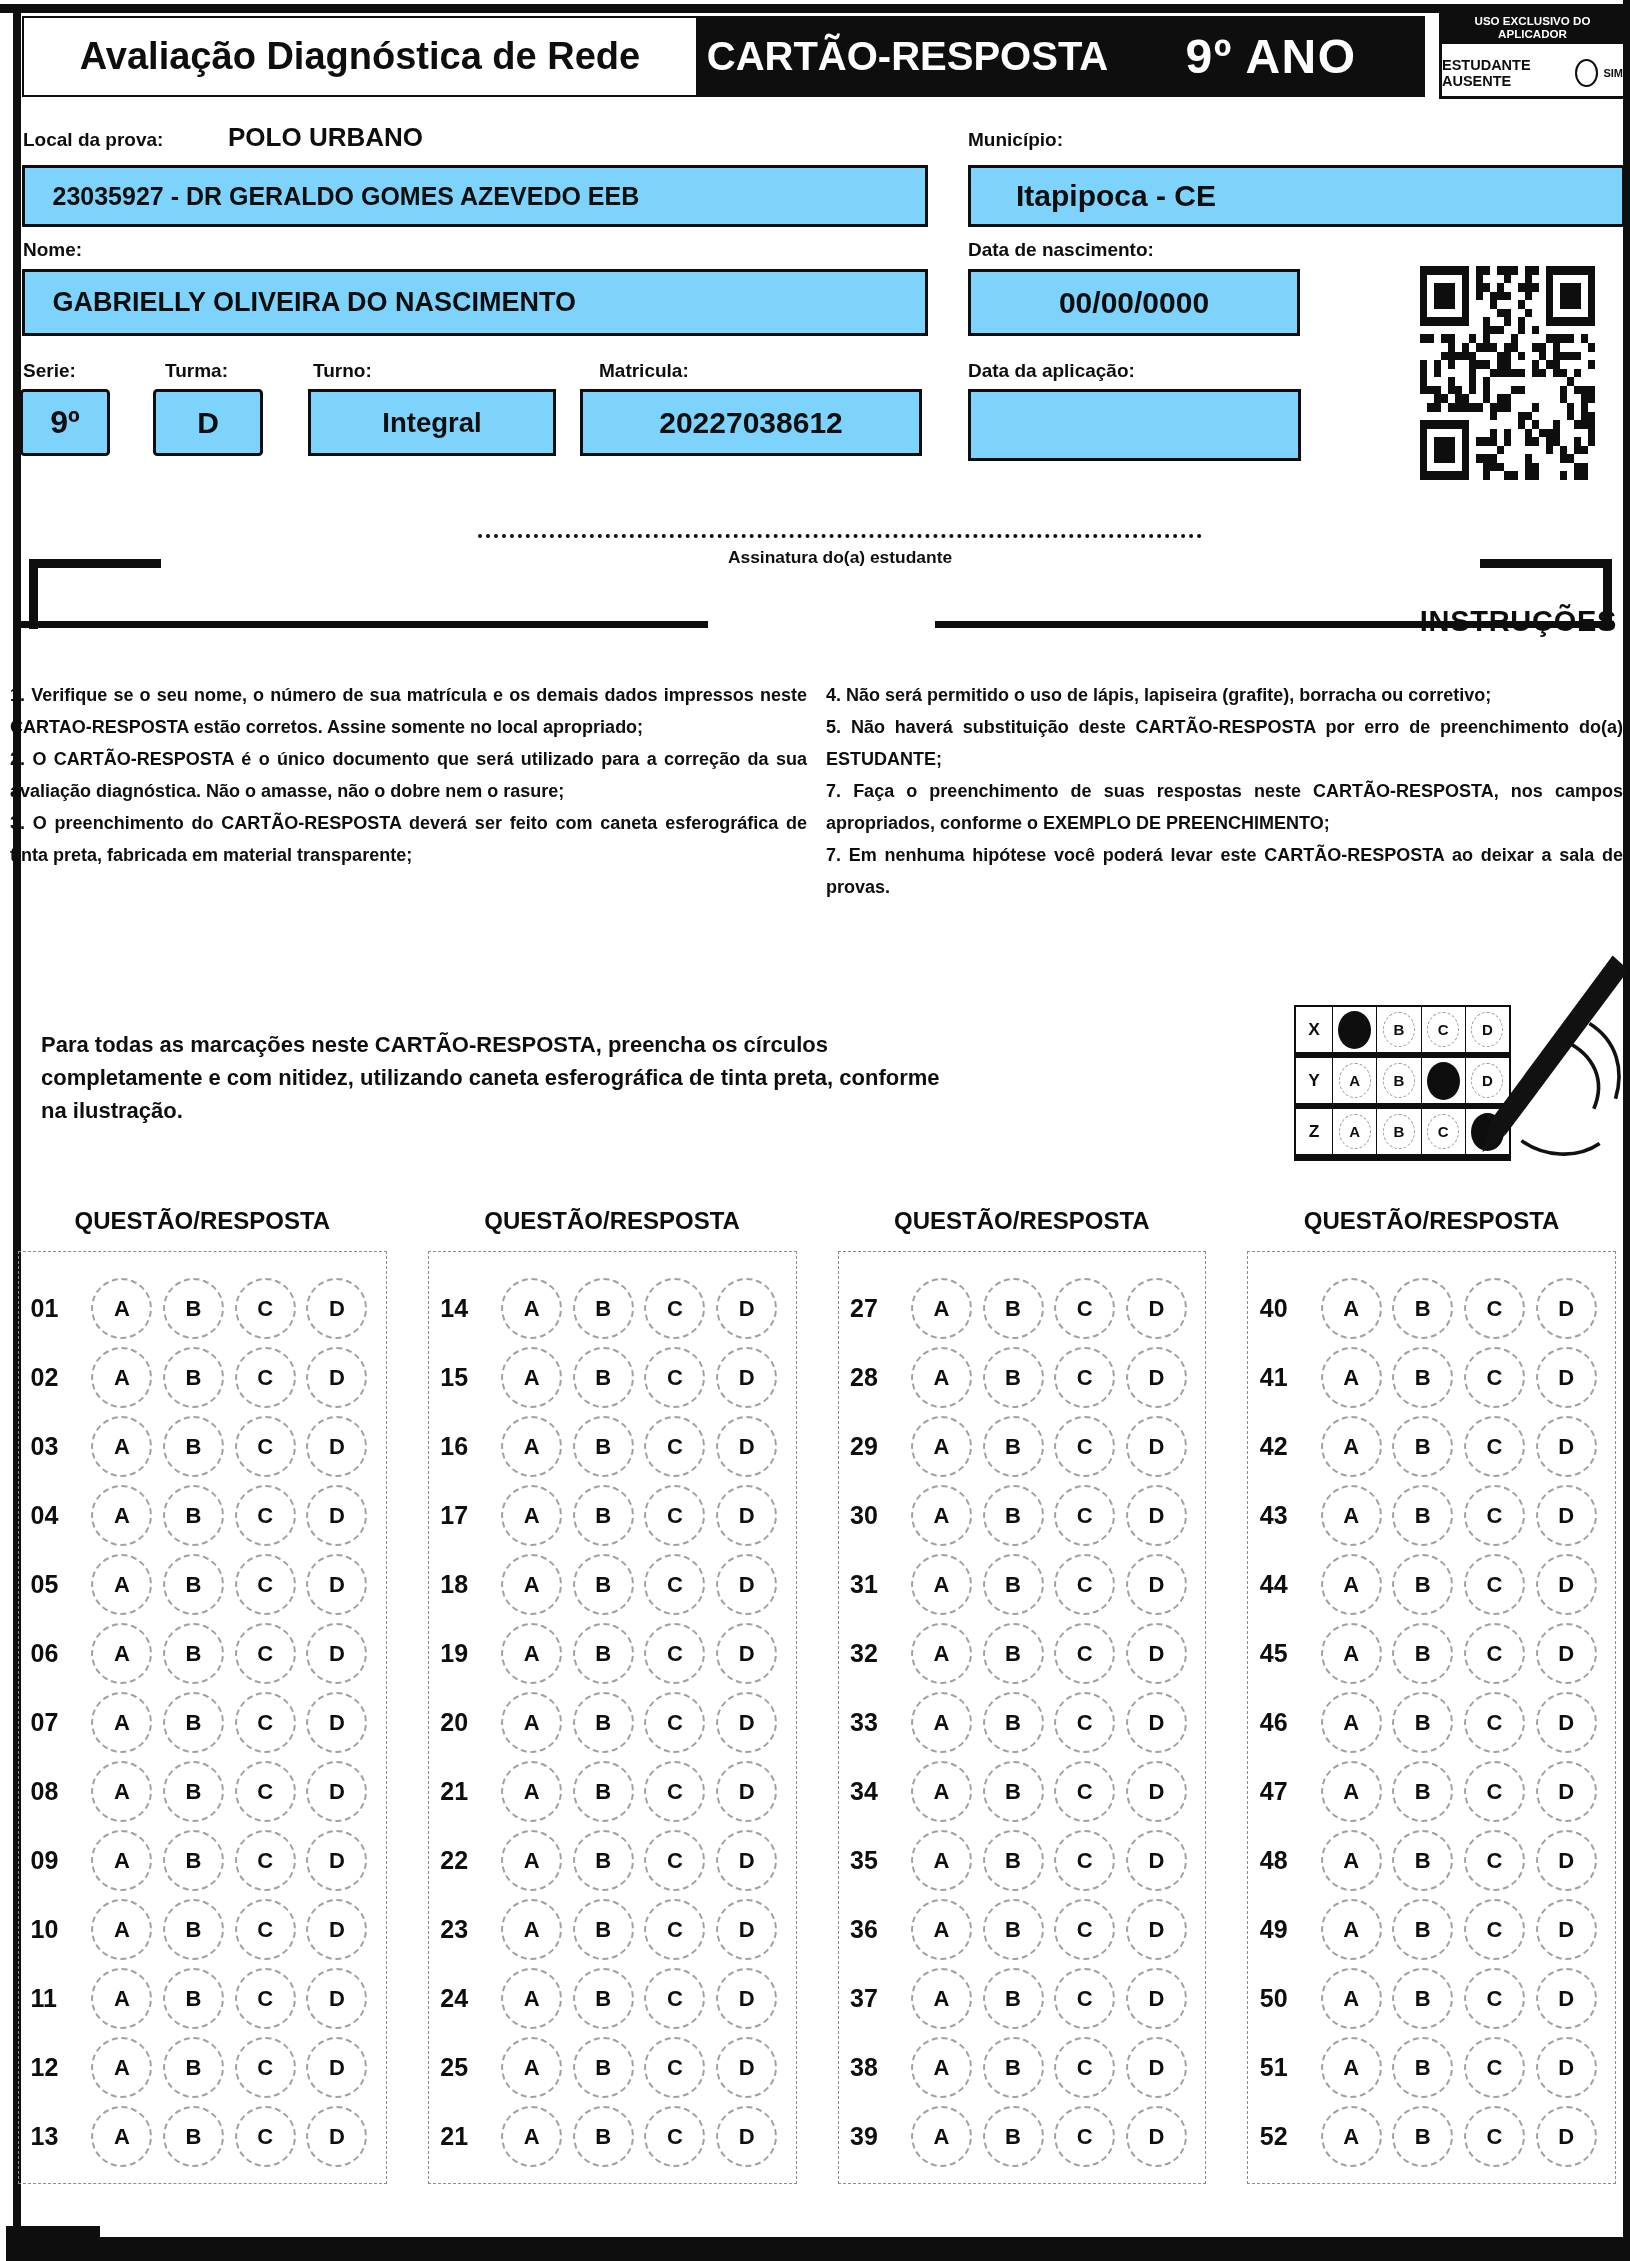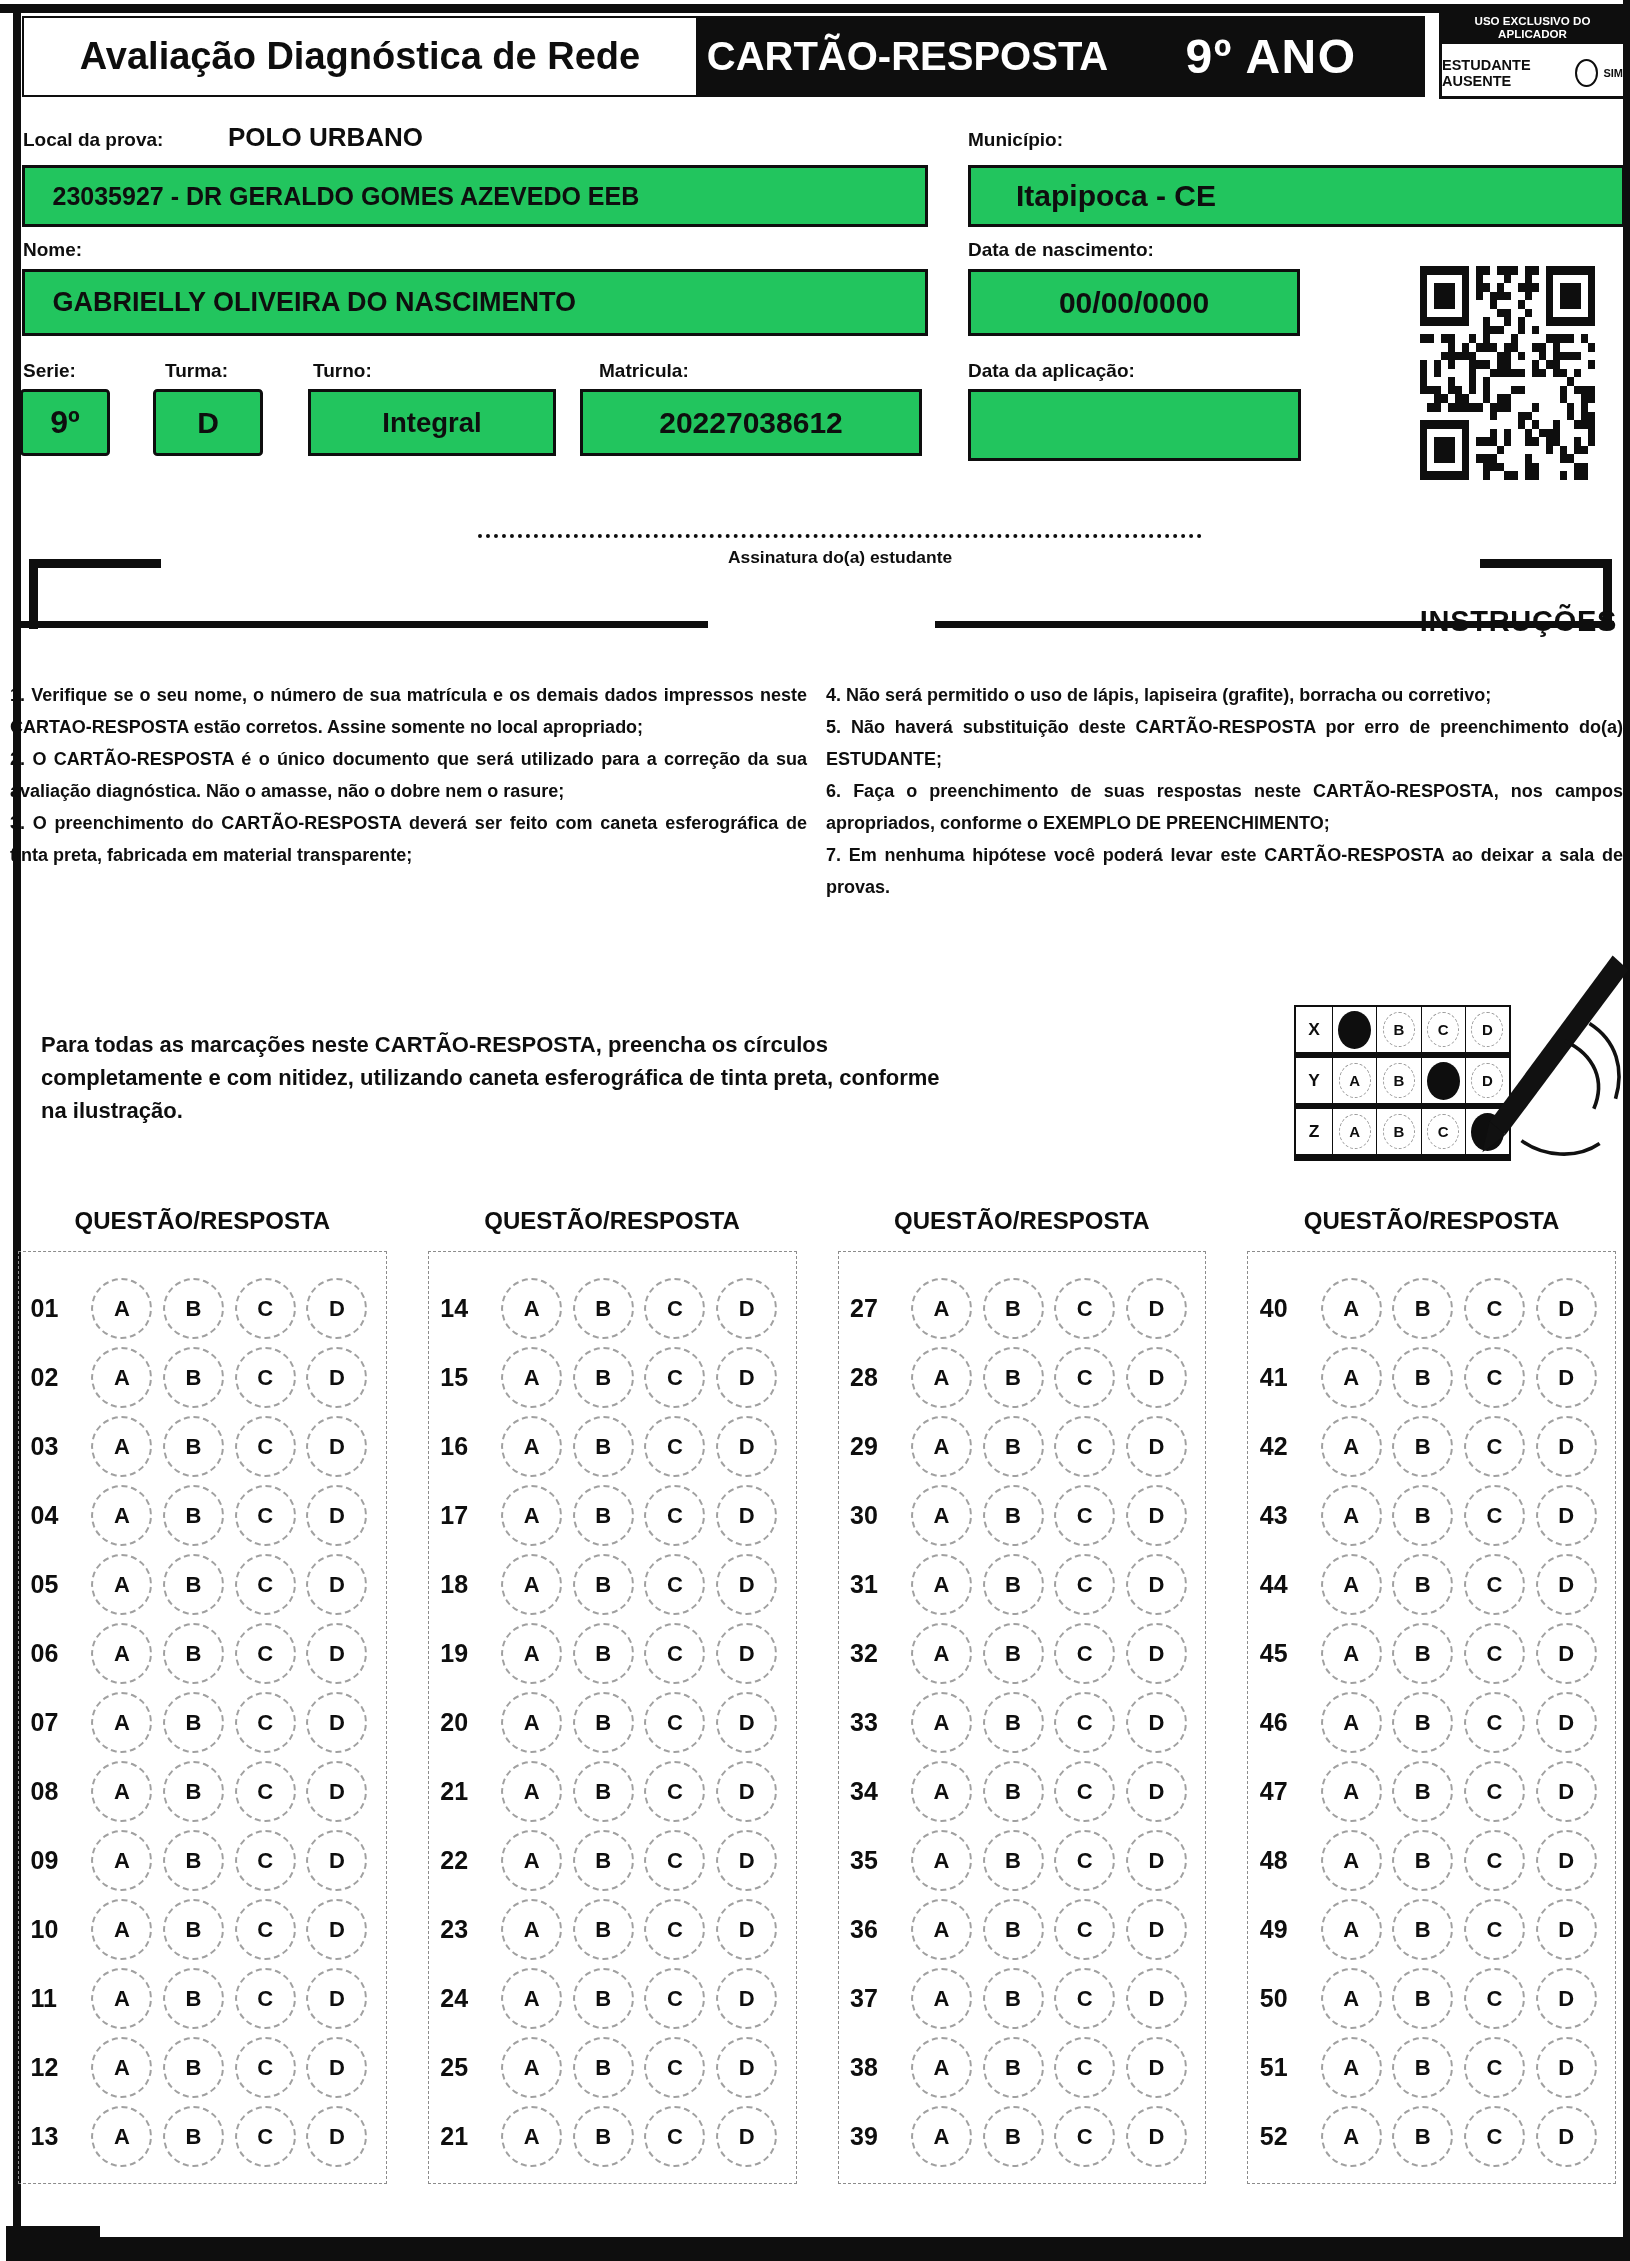--- a/index.html
+++ b/index.html
@@ -29,21 +29,21 @@
   .app-title { background:var(--ink); color:#fff; font-weight:bold; font-size:11.6px;
                text-align:center; padding:5px 0 4.3px; }
   .app-body { display:flex; align-items:center; justify-content:center; gap:5px; margin-top:13px; }
   .app-absent { font-weight:bold; font-size:14.5px; }
   .app-circle { width:24.6px; height:24.6px; border:2.2px solid var(--ink); border-radius:50%; background:#fff; }
   .app-sim { font-weight:bold; font-size:11px; }
 
   
   .flabel { position:absolute; font-weight:bold; font-size:19px; white-space:nowrap; }
   .fvalue-plain { position:absolute; font-weight:bold; font-size:26px; white-space:nowrap; }
-  .fbox { position:absolute; border:3.6px solid var(--ink); box-sizing:border-box; background:#22c55e;
+  .fbox { position:absolute; border:3.6px solid var(--ink); box-sizing:border-box; background:#7dd3fc;
           display:flex; align-items:center; font-weight:bold; white-space:nowrap; }
   .fbox.center { justify-content:center; }
 
   .qr { position:absolute; left:1420px; top:266px; width:175px; height:214px; }
 
   
   .sig-line  { position:absolute; left:478px; top:534px; width:724px; border-top:4.3px dotted var(--ink); }
   .sig-label { position:absolute; left:478px; top:547px; width:724px; text-align:center;
                font-weight:bold; font-size:17.4px; }
 
@@ -474,21 +474,21 @@
 
   <div class="instr-cols">
     <div>
         <p class="instr-item">1. Verifique se o seu nome, o número de sua matrícula e os demais dados impressos neste CARTAO-RESPOSTA estão corretos. Assine somente no local apropriado;</p>
         <p class="instr-item">2. O CARTÃO-RESPOSTA é o único documento que será utilizado para a correção da sua avaliação diagnóstica. Não o amasse, não o dobre nem o rasure;</p>
         <p class="instr-item">3. O preenchimento do CARTÃO-RESPOSTA deverá ser feito com caneta esferográfica de tinta preta, fabricada em material transparente;</p>
       </div>
     <div>
         <p class="instr-item">4. Não será permitido o uso de lápis, lapiseira (grafite), borracha ou corretivo;</p>
         <p class="instr-item">5. Não haverá substituição deste CARTÃO-RESPOSTA por erro de preenchimento do(a) ESTUDANTE;</p>
-        <p class="instr-item">6. Faça o preenchimento de suas respostas neste CARTÃO-RESPOSTA, nos campos apropriados, conforme o EXEMPLO DE PREENCHIMENTO;</p>
+        <p class="instr-item">7. Faça o preenchimento de suas respostas neste CARTÃO-RESPOSTA, nos campos apropriados, conforme o EXEMPLO DE PREENCHIMENTO;</p>
         <p class="instr-item">7. Em nenhuma hipótese você poderá levar este CARTÃO-RESPOSTA ao deixar a sala de provas.</p>
       </div>
   </div>
 
   <div class="fill-note">Para todas as marcações neste CARTÃO-RESPOSTA, preencha os círculos completamente e com nitidez, utilizando caneta esferográfica de tinta preta, conforme na ilustração.</div>
 
 
   <div class="ex-grid" id="example-grid">
       <div class="ex-row">
         <div class="ex-cell ex-label">X</div>

